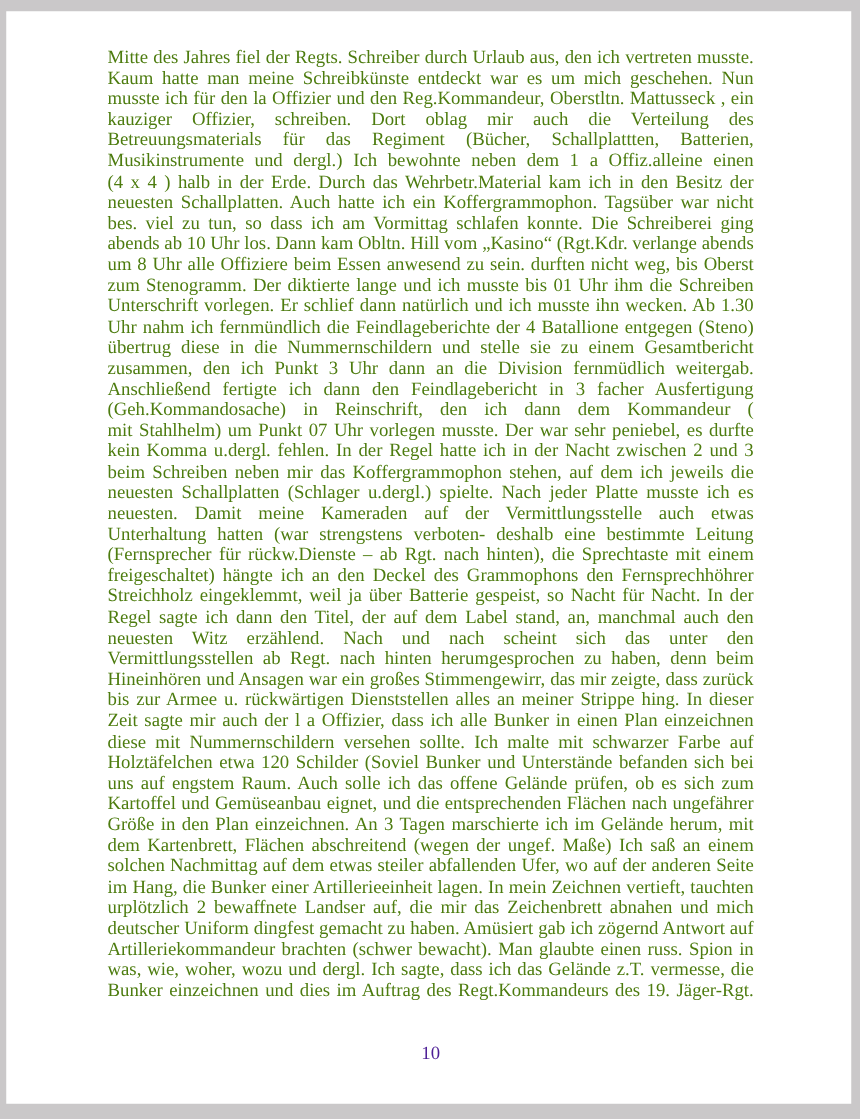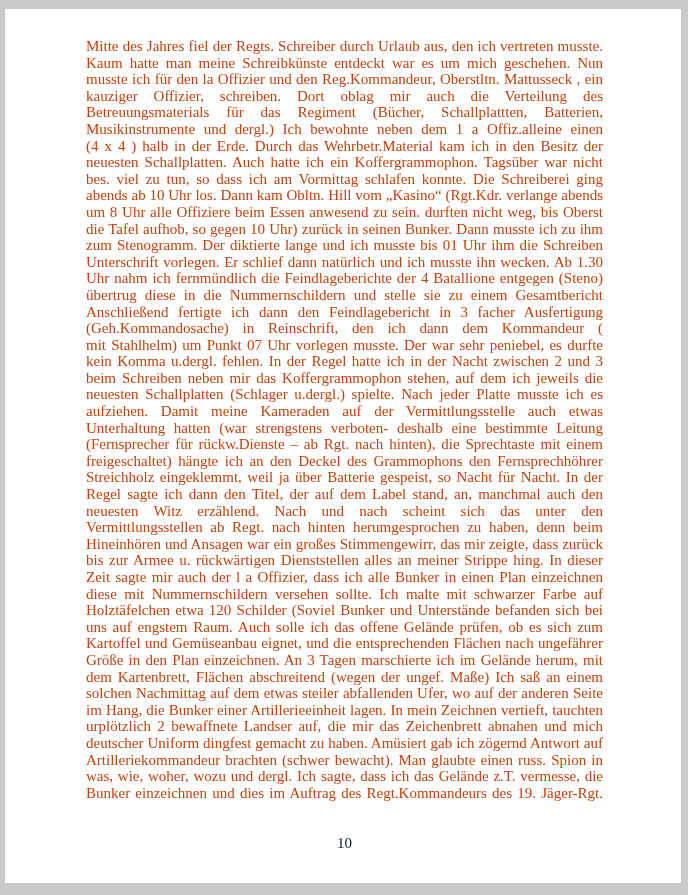--- a/index.html
+++ b/index.html
@@ -26,69 +26,69 @@
     height: 874px;
     background: #ffffff;
   }
   .textblock {
     position: absolute;
     left: 81px;
     top: 29px;
     width: 517px;
     font-size: 15px;
     line-height: 16.6px;
-    color: #c2410c;
+    color: #4d7c0f;
     text-align: justify;
   }
   .textblock .line {
     text-align: justify;
     text-align-last: justify;
     white-space: normal;
     height: 16.6px;
     overflow: hidden;
   }
   .pagenum {
     position: absolute;
     left: 81px;
     top: 826px;
     width: 517px;
     text-align: center;
     font-size: 15px;
-    color: #0f172a;
+    color: #4c1d95;
   }
 </style>
 </head>
 <body>
 
 <div class="scan-surround">
   <div class="page">
     <div class="textblock">
         <div class="line">Mitte des Jahres fiel der Regts. Schreiber durch Urlaub aus, den ich vertreten musste.</div>
         <div class="line">Kaum hatte man meine Schreibkünste entdeckt war es um mich geschehen. Nun</div>
         <div class="line">musste ich für den la Offizier und den Reg.Kommandeur, Oberstltn. Mattusseck , ein</div>
         <div class="line">kauziger Offizier, schreiben. Dort oblag mir auch die Verteilung des</div>
         <div class="line">Betreuungsmaterials für das Regiment (Bücher, Schallplattten, Batterien,</div>
         <div class="line">Musikinstrumente und dergl.) Ich bewohnte neben dem 1 a Offiz.alleine einen Bunker</div>
         <div class="line">(4 x 4 ) halb in der Erde. Durch das Wehrbetr.Material kam ich in den Besitz der</div>
         <div class="line">neuesten Schallplatten. Auch hatte ich ein Koffergrammophon. Tagsüber war nicht</div>
         <div class="line">bes. viel zu tun, so dass ich am Vormittag schlafen konnte. Die Schreiberei ging</div>
         <div class="line">abends ab 10 Uhr los. Dann kam Obltn. Hill vom „Kasino“ (Rgt.Kdr. verlange abends</div>
         <div class="line">um 8 Uhr alle Offiziere beim Essen anwesend zu sein. durften nicht weg, bis Oberst</div>
-        <div class="line">die Tafel aufhob, so gegen 10 Uhr) zurück in seinen Bunker. Dann musste ich zu ihm</div>
         <div class="line">zum Stenogramm. Der diktierte lange und ich musste bis 01 Uhr ihm die Schreiben zur</div>
         <div class="line">Unterschrift vorlegen. Er schlief dann natürlich und ich musste ihn wecken. Ab 1.30</div>
         <div class="line">Uhr nahm ich fernmündlich die Feindlageberichte der 4 Batallione entgegen (Steno)</div>
         <div class="line">übertrug diese in die Nummernschildern und stelle sie zu einem Gesamtbericht</div>
+        <div class="line">zusammen, den ich Punkt 3 Uhr dann an die Division fernmüdlich weitergab.</div>
         <div class="line">Anschließend fertigte ich dann den Feindlagebericht in 3 facher Ausfertigung</div>
         <div class="line">(Geh.Kommandosache) in Reinschrift, den ich dann dem Kommandeur ( umgeschnallt</div>
         <div class="line">mit Stahlhelm) um Punkt 07 Uhr vorlegen musste. Der war sehr peniebel, es durfte</div>
         <div class="line">kein Komma u.dergl. fehlen. In der Regel hatte ich in der Nacht zwischen 2 und 3 Uhr</div>
         <div class="line">beim Schreiben neben mir das Koffergrammophon stehen, auf dem ich jeweils die</div>
         <div class="line">neuesten Schallplatten (Schlager u.dergl.) spielte. Nach jeder Platte musste ich es kurz</div>
-        <div class="line">aufziehen. Damit meine Kameraden auf der Vermittlungsstelle auch etwas</div>
+        <div class="line">neuesten. Damit meine Kameraden auf der Vermittlungsstelle auch etwas</div>
         <div class="line">Unterhaltung hatten (war strengstens verboten- deshalb eine bestimmte Leitung</div>
         <div class="line">(Fernsprecher für rückw.Dienste – ab Rgt. nach hinten), die Sprechtaste mit einem</div>
         <div class="line">freigeschaltet) hängte ich an den Deckel des Grammophons den Fernsprechhöhrer</div>
         <div class="line">Streichholz eingeklemmt, weil ja über Batterie gespeist, so Nacht für Nacht. In der</div>
         <div class="line">Regel sagte ich dann den Titel, der auf dem Label stand, an, manchmal auch den</div>
         <div class="line">neuesten Witz erzählend. Nach und nach scheint sich das unter den</div>
         <div class="line">Vermittlungsstellen ab Regt. nach hinten herumgesprochen zu haben, denn beim</div>
         <div class="line">Hineinhören und Ansagen war ein großes Stimmengewirr, das mir zeigte, dass zurück</div>
         <div class="line">bis zur Armee u. rückwärtigen Dienststellen alles an meiner Strippe hing. In dieser</div>
         <div class="line">Zeit sagte mir auch der l a Offizier, dass ich alle Bunker in einen Plan einzeichnen und</div>

